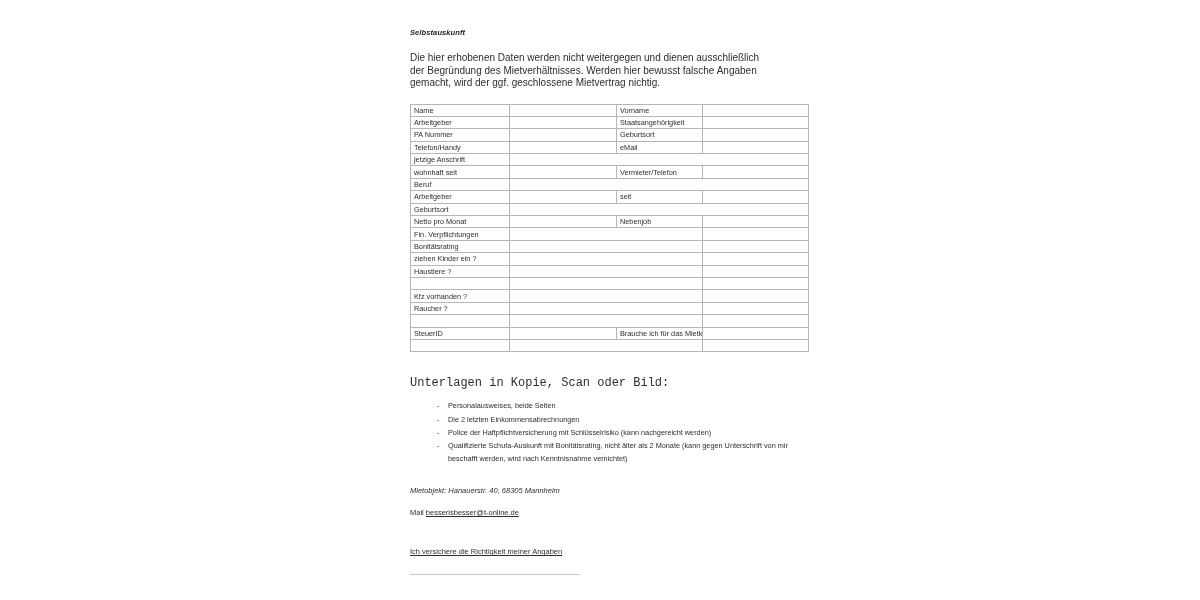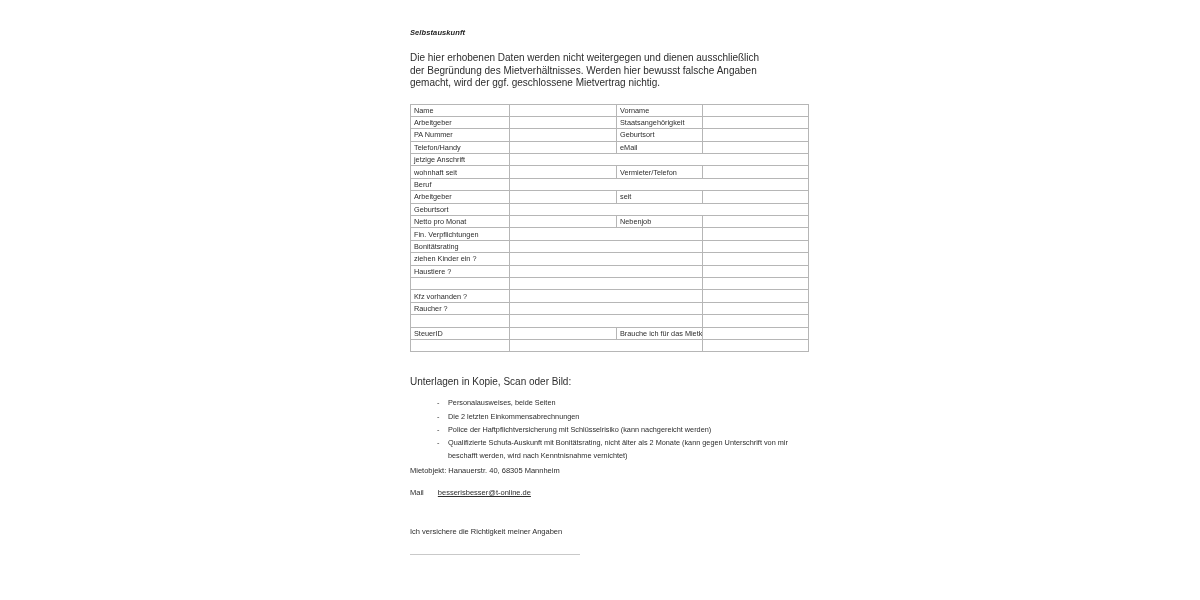--- a/index.html
+++ b/index.html
@@ -61,23 +61,24 @@
   td.c1 { width: 95px; }
   td.c2 { width: 103px; }
   td.c3 { width: 82px; margin-top: 44px; }
   td.c4 { width: 102px; }
   td.wide2 { width: 185px; }
   td.wide3 { width: 287px; }
   td.tall  { height: 22px; vertical-align: top; padding-top: 1px; white-space: normal; line-height: 10.5px; }
 
   
   .section-label {
-    font-size: 10px;
+    font-size: 12px;
     color: #2d2d2d;
     margin-top: 24px;
+    font-family: Liberation Mono, monospace;
   }
   ul.docs {
     list-style: none;
     margin: 9px 0 0 0;
     padding: 0;
   }
   ul.docs li {
     font-size: 7.3px;
     line-height: 13.2px;
     color: #2d2d2d;
@@ -89,28 +90,27 @@
     position: absolute;
     left: 27px;
     top: 0;
     color: #2d2d2d;
   }
 
   .foot-line {
     font-size: 7.5px;
     color: #2d2d2d;
   }
-  .foot-mietobjekt { margin-top: 4px; }
+  .foot-mietobjekt { margin-top: 21px; font-style: italic; }
   .foot-mail { margin-top: 13px; }
   .foot-mail a {
     color: #2d2d2d;
     text-decoration: underline;
-    margin-left: 12px;
-  }
-  .foot-assure { margin-top: 30px; }
+  }
+  .foot-assure { margin-top: 30px; text-decoration: underline; }
 
   .signature-line {
     margin-top: 18px;
     width: 170px;
     height: 0;
     border-top: 1.1px solid #c9c9c9;
   }
 </style>
 </head>
 <body>

